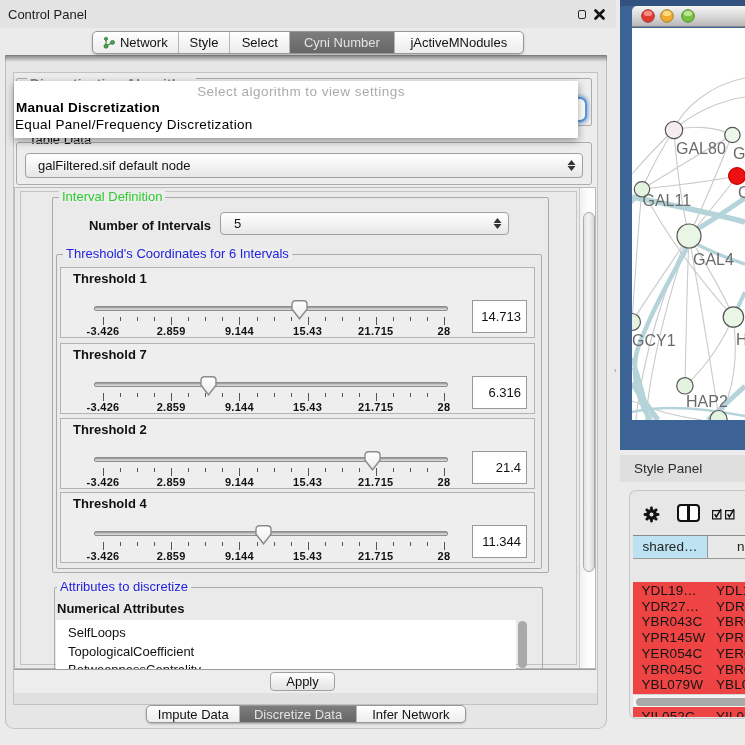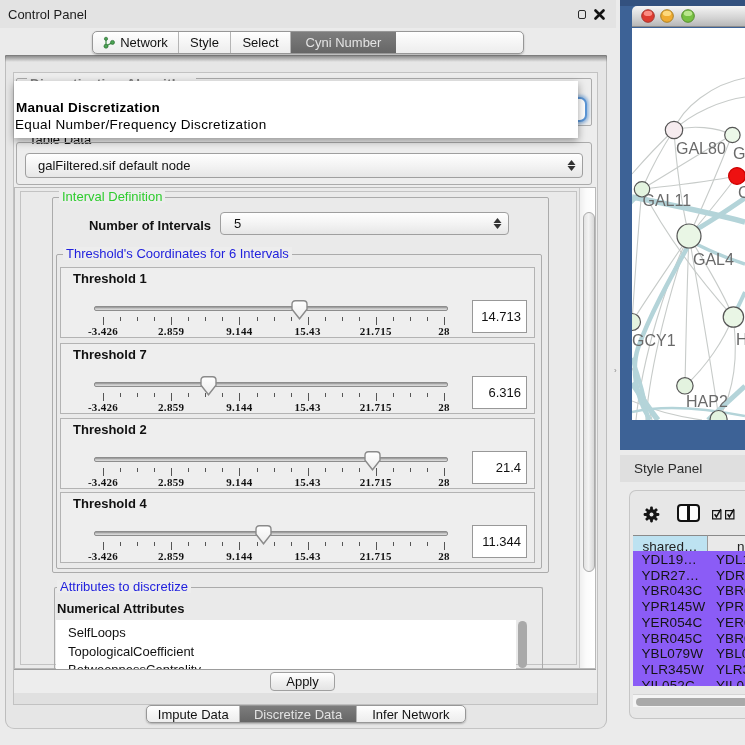--- a/index.html
+++ b/index.html
@@ -35,21 +35,21 @@
   background:#eaeaea;overflow:hidden;}
 #vsb{position:absolute;right:0;top:0;width:16px;height:480px;background:linear-gradient(90deg,#efefef,#fbfbfb 40%,#ffffff);border-left:1px solid #c9c9c9;}
 #vsbthumb{position:absolute;left:567.5px;top:24px;width:12px;height:360px;border:1px solid #ababab;border-radius:7px;
   background:linear-gradient(90deg,#e2e2e2,#f3f3f3 45%,#d8d8d8);}
 
 .trow{position:absolute;left:60px;width:475px;height:71px;border:1px solid #b3b3b3;background:#eeeeee;}
 .trowlbl{position:absolute;left:12px;top:3px;font-size:13px;font-weight:bold;color:#111;}
 .track{position:absolute;height:5px;border:1px solid #8d8d8d;border-radius:2px;
   background:linear-gradient(#8f8f8f,#c9c9c9 55%,#dedede);}
 .tick{position:absolute;width:1px;background:#555;}
-.tlab{position:absolute;width:48px;text-align:center;font-size:11px;font-weight:bold;color:#111;letter-spacing:0.3px;font-family:Liberation Serif, serif;}
+.tlab{position:absolute;width:48px;text-align:center;font-size:11px;font-weight:bold;color:#111;letter-spacing:0.3px;}
 .thumb{position:absolute;}
 .vbox{position:absolute;left:411px;top:32px;width:55px;height:33px;background:#fff;border:1px solid #989898;
   font-size:13px;color:#111;text-align:right;padding:8px 5px 0 0;}
 
 #numlist{position:absolute;left:56px;top:620px;width:460px;height:60px;background:#fff;}
 .li{position:absolute;left:12px;font-size:13px;color:#111;}
 
 #applybtn{position:absolute;left:270px;top:672px;width:65px;height:19px;border:1px solid #a0a0a0;border-radius:4px;
   background:linear-gradient(#ffffff,#efefef 55%,#e4e4e4);font-size:13px;color:#111;text-align:center;line-height:17px;}
 
@@ -60,21 +60,21 @@
 #bluewin{position:absolute;left:620px;top:0;width:125px;height:450px;background:#3d6296;}
 #bluetop{position:absolute;left:620px;top:0;width:125px;height:6px;background:#33517f;}
 #wtitle{position:absolute;left:632px;top:6px;width:113px;height:21px;border-radius:5px 0 0 0;
   background:linear-gradient(#f5f5f5,#d3d3d3 60%,#b7b7b7);border-bottom:1px solid #8c8c8c;}
 #canvas{position:absolute;left:632px;top:28px;width:113px;height:392px;background:#fff;overflow:hidden;}
 #tpbar{position:absolute;left:620px;top:455px;width:125px;height:27px;background:#dfdfdf;}
 #tpbar span{position:absolute;left:14px;top:6px;font-size:13.5px;color:#2a2a2a;}
 #tablepanel{position:absolute;left:629px;top:490px;width:116px;height:229px;background:#e7e7e7;
   border:1px solid #c6c6c6;border-radius:7px 0 0 7px;border-right:none;}
 .hcell{position:absolute;top:534.5px;height:24.5px;font-size:13.5px;display:flex;align-items:center;justify-content:center;}
-#tbody{position:absolute;left:633px;top:551px;width:112px;height:135px;background:#8b5cf6;overflow:hidden;}
+#tbody{position:absolute;left:633px;top:582px;width:112px;height:135px;background:#ef4444;overflow:hidden;}
 .trr{position:absolute;font-size:13.5px;color:#141414;letter-spacing:0.1px;}
 #hsb{position:absolute;left:633px;top:694px;width:112px;height:13px;background:#f4f4f4;border-top:1px solid #d5d5d5;}
 #hsbthumb{position:absolute;left:3px;top:2.5px;width:112px;height:8px;border-radius:4px;background:#a9a9a9;}
 </style></head><body>
 <svg width="0" height="0" style="position:absolute">
     <defs>
 <linearGradient id="thumbg" x1="0" y1="0" x2="0" y2="1">
   <stop offset="0" stop-color="#ffffff"></stop>
         <stop offset="0.45" stop-color="#f6f6f6"></stop>
         <stop offset="1" stop-color="#ececec"></stop>
@@ -96,20 +96,21 @@
 <div class="tabbar" style="left:92px;top:31px;width:432px">
  <div class="tab" style="width:86px"><svg width="12" height="13" viewBox="0 0 12 13" style="margin-right:5px">
    <path d="M3 3 L3 10 M3 10 L9.4 6.6" stroke="#3c8f45" stroke-width="1.2" fill="none"></path>
    <circle cx="3" cy="2.8" r="1.6" fill="#4aa352" stroke="#2e6e36" stroke-width="0.7"></circle>
    <circle cx="3" cy="10.2" r="2" fill="#4aa352" stroke="#2e6e36" stroke-width="0.7"></circle>
    <circle cx="9.5" cy="6.4" r="2" fill="#4aa352" stroke="#2e6e36" stroke-width="0.7"></circle>
   </svg>Network</div>
  <div class="tab" style="width:52px">Style</div>
  <div class="tab" style="width:60px">Select</div>
  <div class="tab sel" style="width:105px">Cyni Number</div>
+ <div class="tab" style="width:129px">jActiveMNodules</div>
 </div>
 
 <div class="grp" style="left:16px;top:78px;width:576px;height:48px"></div>
 <div class="grptitle" style="left:27px;top:77px;font-weight:bold;font-size:13.5px;letter-spacing:0.3px;color:#7d7d7d;">Discretization Algorithm</div>
 <div class="abs" style="left:24px;top:97px;width:563px;height:25px;border-radius:7px;background:#fff;
   border:2.5px solid #5b95d5;box-shadow:0 0 3px 1.5px rgba(91,149,213,0.55);"></div>
 
 <div class="grptitle" style="left:26px;top:133px;color:#111;">Table Data</div>
 <div class="grp" style="left:16px;top:142px;width:576px;height:43px;border-radius:3px"></div>
 <div class="combo" style="left:25px;top:153px;width:558px;height:25px;padding-left:12px;">galFiltered.sif default node
@@ -306,22 +307,23 @@
 <div class="abs" style="left:14px;top:693px;width:583px;height:11px;background:#e0e0e0;"></div>
 
 <div class="tabbar" style="left:146px;top:705px;width:320px;height:18px;">
  <div class="tab" style="width:94px">Impute Data</div>
  <div class="tab sel" style="width:117px">Discretize Data</div>
  <div class="tab" style="width:109px">Infer Network</div>
 </div>
 
 <div id="ddoverlay">
  <div id="ddghost"></div>
+ <div class="abs" style="left:5px;top:3px;width:564px;text-align:center;font-size:13.5px;letter-spacing:0.45px;color:#ababab;">Select algorithm to view settings</div>
  <div class="abs" style="left:2px;top:19px;font-size:13.5px;letter-spacing:0.25px;font-weight:bold;color:#000;">Manual Discretization</div>
- <div class="abs" style="left:1px;top:36px;font-size:13.5px;letter-spacing:0.35px;color:#000;">Equal Number/Frequency Discretization</div>
+ <div class="abs" style="left:1px;top:36px;font-size:13.5px;letter-spacing:0.35px;color:#000;">Equal Panel/Frequency Discretization</div>
 </div>
 
 <div id="bluewin"></div>
 <div id="bluetop"></div>
 <div id="wtitle"></div>
 
 <svg class="abs" style="left:640.5px;top:9.3px" width="14" height="14" viewBox="0 0 14 14">
     <circle cx="7" cy="7" r="6.3" fill="#dd3b30" stroke="#a33730" stroke-width="1"></circle>
     <ellipse cx="7" cy="4.4" rx="4.2" ry="2.6" fill="#ff9c92" opacity="0.85"></ellipse>
   </svg>

